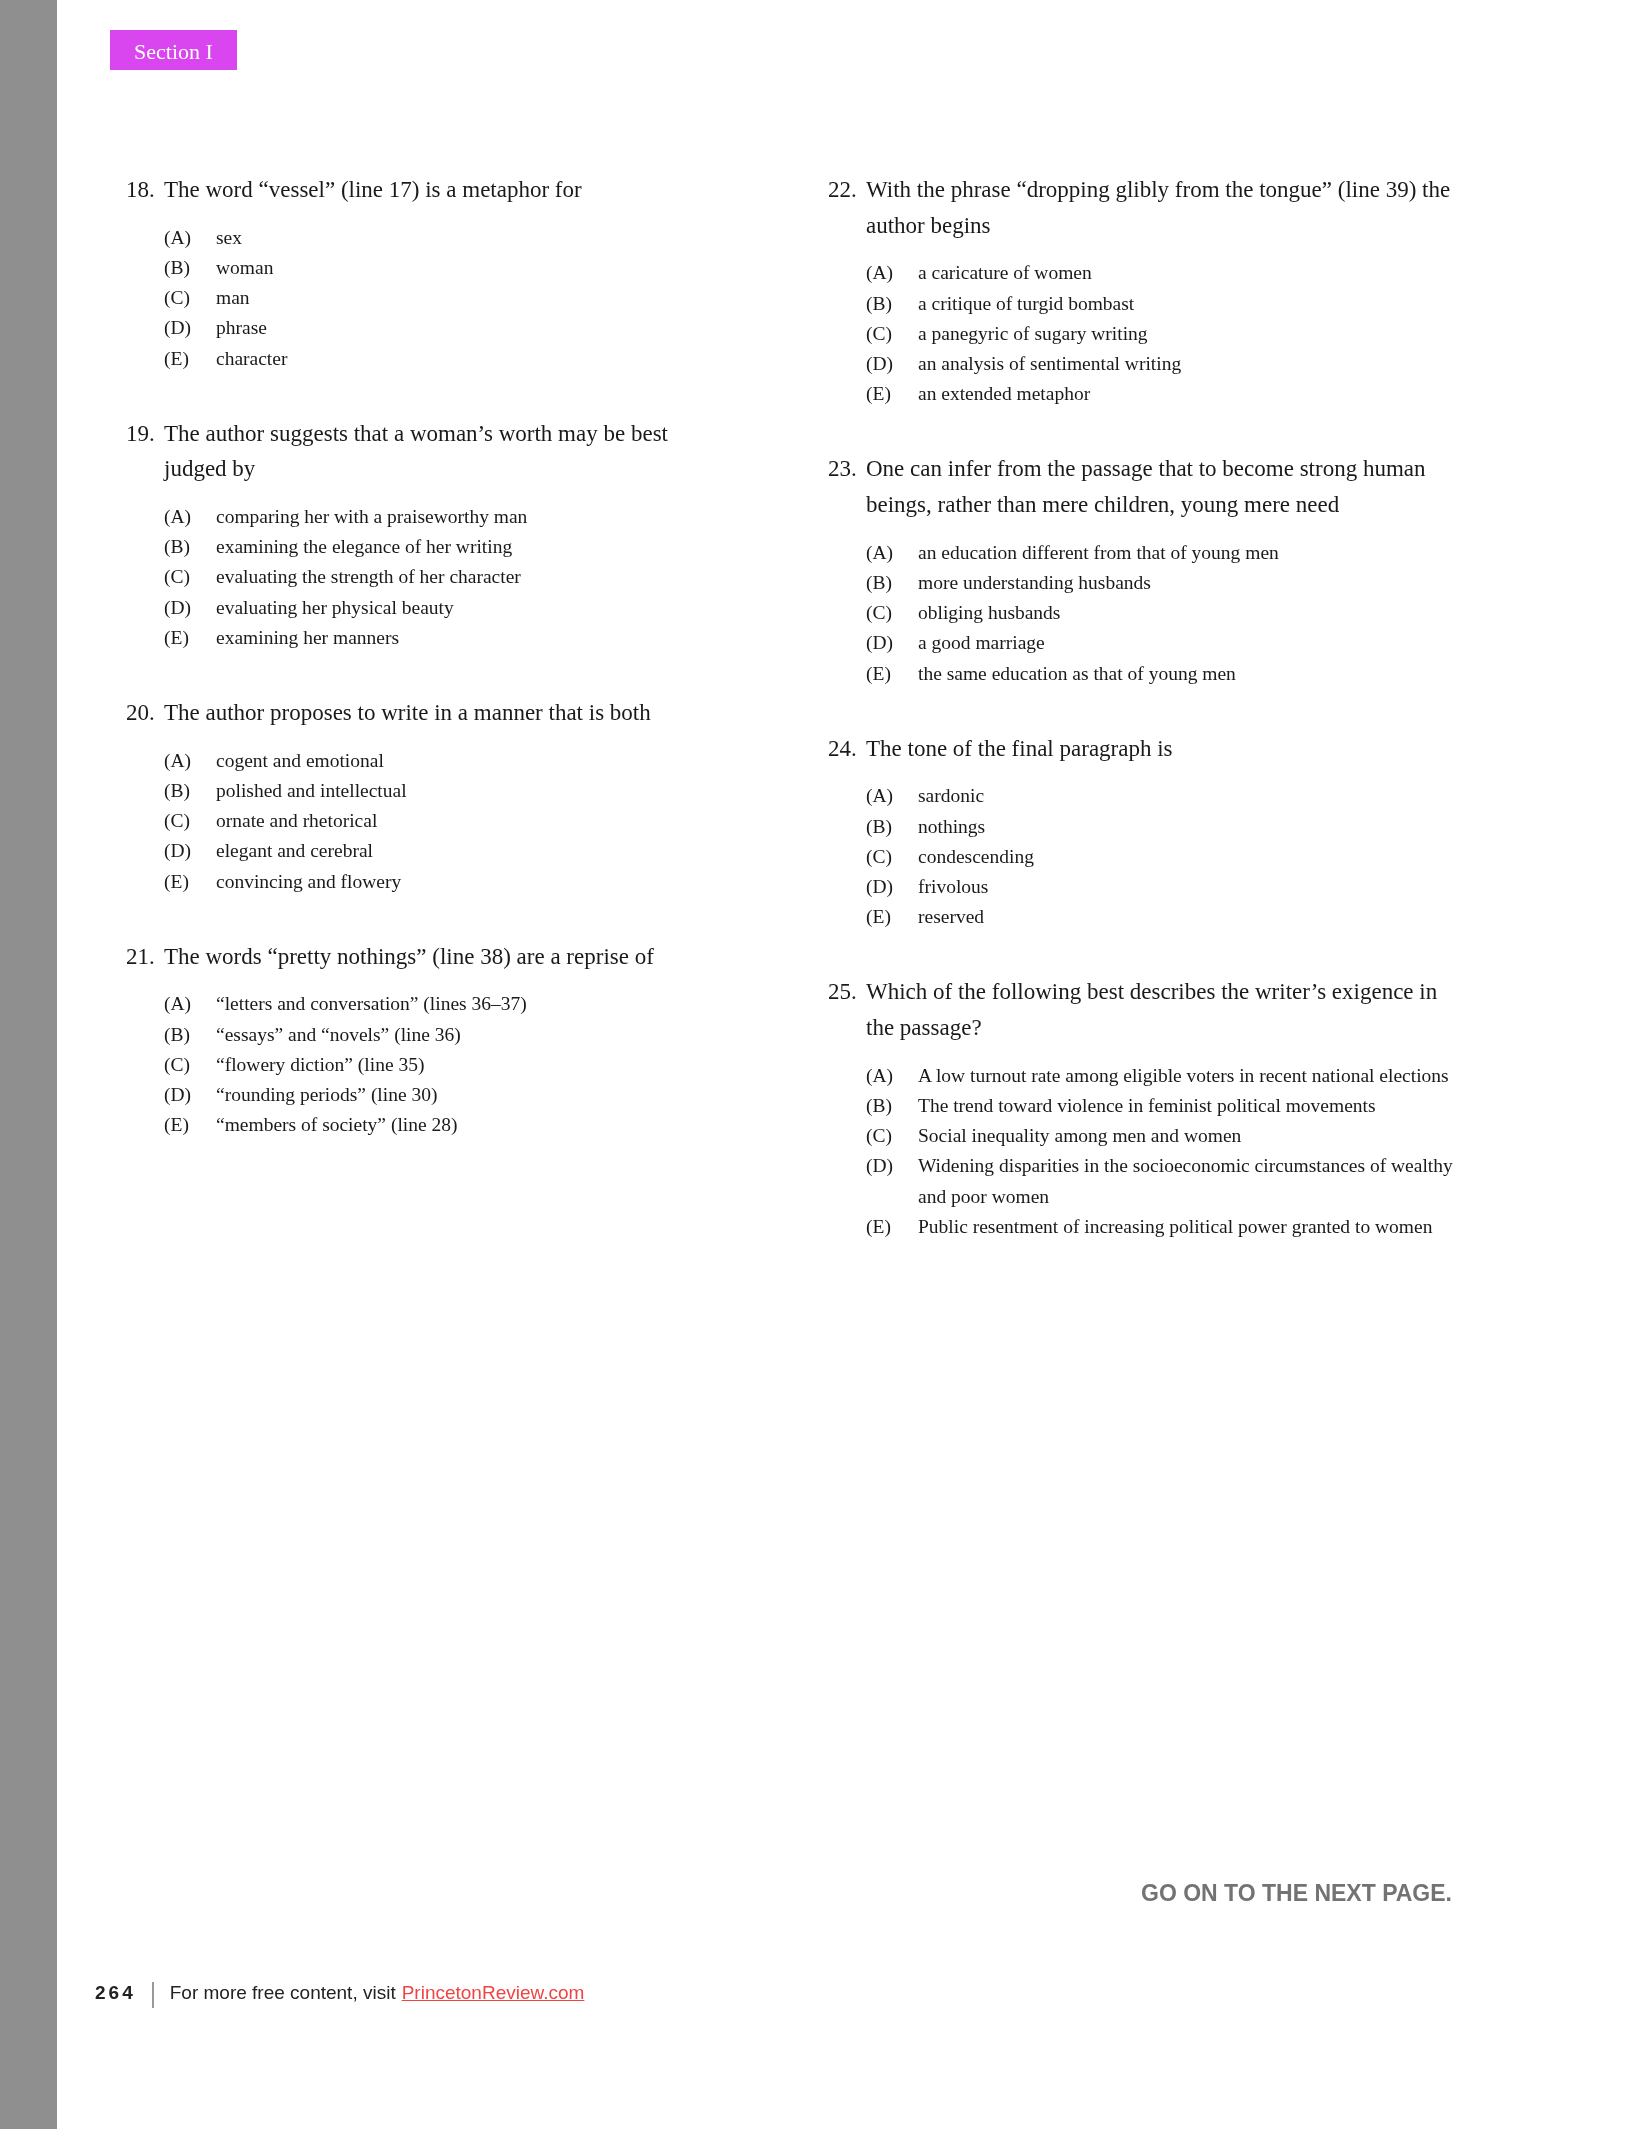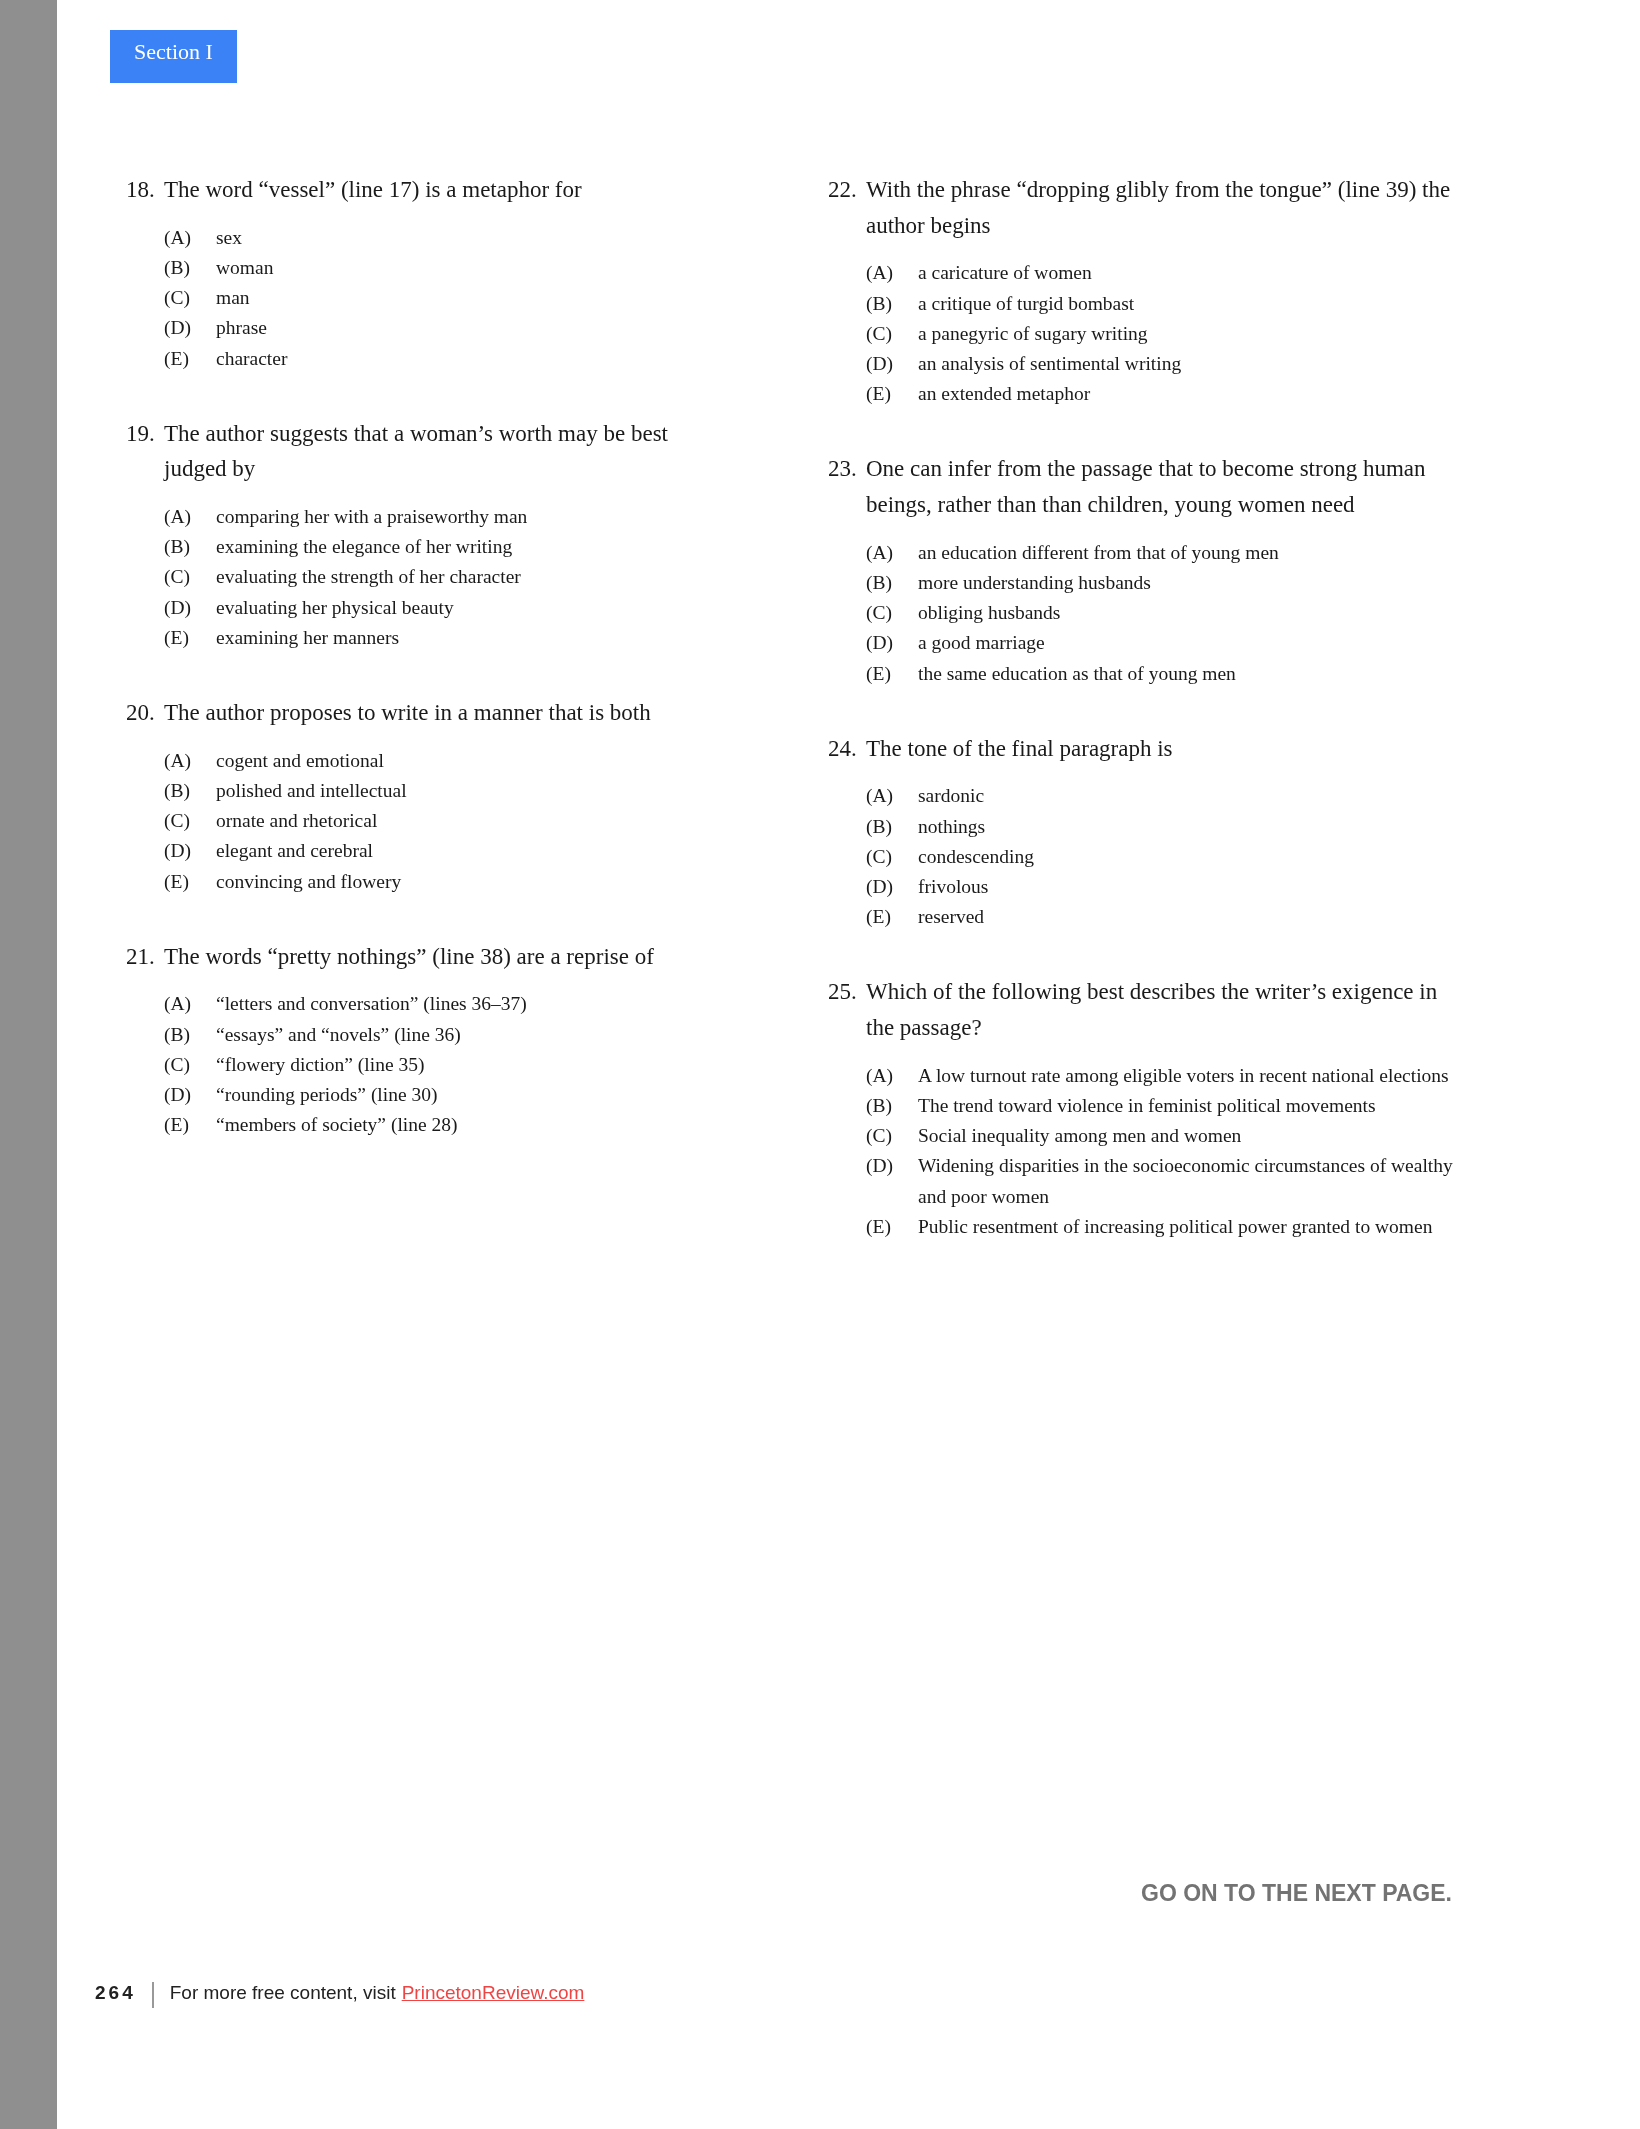--- a/index.html
+++ b/index.html
@@ -19,25 +19,25 @@
     position: absolute;
     left: 0; top: 0;
     width: 57px;
     height: 2129px;
     background: #8f8f8f;
   }
   .section-box {
     position: absolute;
     left: 110px;
     top: 30px;
-    background: #3b82f6;
+    background: #d946ef;
     color: #ffffff;
     font-family: "Liberation Serif", serif;
     font-size: 22px;
-    padding: 9px 24px 18px 24px;
+    padding: 9px 24px 5px 24px;
   }
   .col {
     position: absolute;
     top: 172px;
   }
   .col-left  { left: 126px; width: 600px; }
   .col-right { left: 828px; width: 625px; }
 
   .question { margin-bottom: 42px; }
   .q-head { display: flex; font-size: 23px; line-height: 1.55; }
@@ -230,21 +230,21 @@
         </div>
         <div class="choice">
           <span class="c-letter">(E)</span>
           <span class="c-text">an extended metaphor</span>
         </div>
       </div>
     </div>
     <div class="question">
       <div class="q-head">
         <span class="q-num">23.</span>
-        <span class="q-stem">One can infer from the passage that to become strong human beings, rather than than children, young women need</span>
+        <span class="q-stem">One can infer from the passage that to become strong human beings, rather than mere children, young mere need</span>
       </div>
       <div class="choices">
         <div class="choice">
           <span class="c-letter">(A)</span>
           <span class="c-text">an education different from that of young men</span>
         </div>
         <div class="choice">
           <span class="c-letter">(B)</span>
           <span class="c-text">more understanding husbands</span>
         </div>

